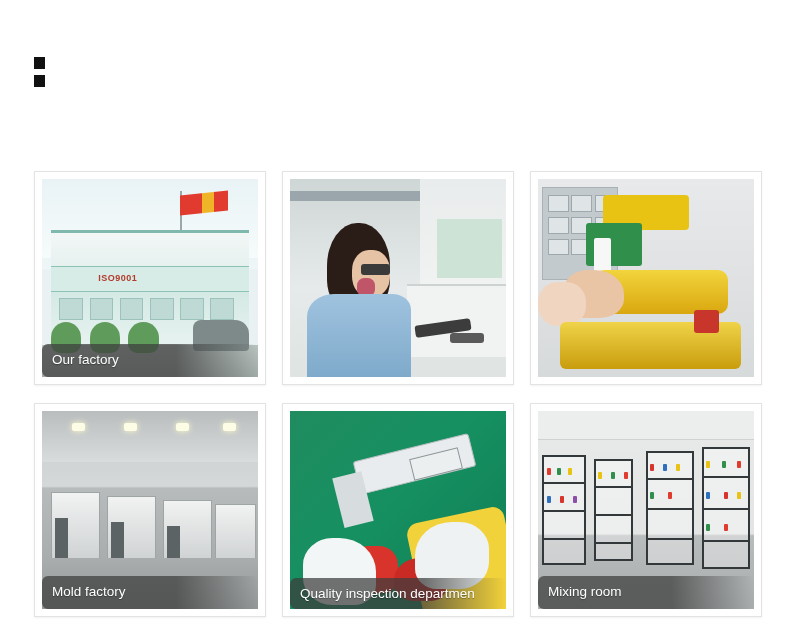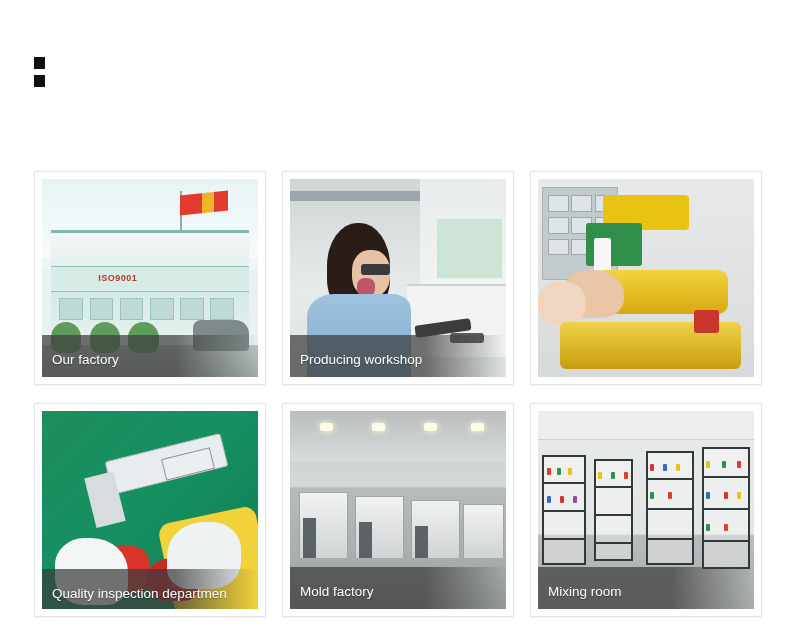--- a/index.html
+++ b/index.html
@@ -77,26 +77,27 @@
     height: 100%;
     overflow: hidden;
     background: #cfd3d6;
   }
   .caption {
     position: absolute;
     left: 0;
     bottom: 0;
     width: 100%;
     box-sizing: border-box;
-    padding: 16px 10px 9px 10px;
+    padding: 7px 10px 9px 10px;
     color: #ffffff;
     font-size: 13.5px;
     line-height: 17px;
     background: linear-gradient(to right, rgba(60,60,60,0.72) 0%, rgba(60,60,60,0.72) 62%, rgba(60,60,60,0.0) 100%);
     text-shadow: 0 1px 1px rgba(0,0,0,0.35);
+    border-radius: 6px;
   }
   .caption.two-line { padding-bottom: 7px; }
 
   
   .ph-factory {
     position: absolute; inset: 0;
     background:
       linear-gradient(to bottom, #dfeef0 0%, #eef6f7 45%, #e9f1f2 46%, #e9f1f2 100%);
   }
   .ph-factory .sky { position:absolute; left:0; top:0; width:100%; height:40%; background: linear-gradient(to bottom,#e9f3f5,#f6fbfb); }
@@ -233,21 +234,20 @@
           <div class="person">
             <div class="hair"></div>
             <div class="face"></div>
             <div class="glasses"></div>
             <div class="pink"></div>
             <div class="body"></div>
           </div>
           <div class="tool"></div>
           <div class="tool2"></div>
         </div>
-        <div class="caption">Producing workshop</div>
       </div>
     </div>
 
     <div class="card">
       <div class="card-inner">
         <div class="ph-mixing">
           <div class="panel">
             <i style="left:6%;top:8%"></i>
               <i style="left:38%;top:8%"></i>
               <i style="left:70%;top:8%"></i>
@@ -265,52 +265,52 @@
           <div class="hand"></div>
           <div class="arm"></div>
           <div class="yellowBase"></div>
           <div class="redpart"></div>
         </div>
       </div>
     </div>
 
     <div class="card">
       <div class="card-inner">
-        <div class="ph-quality">
-          <div class="cloth"></div>
-          <div class="caliper"></div>
-          <div class="screen"></div>
-          <div class="jaw"></div>
-          <div class="red1"></div>
-          <div class="red2"></div>
-          <div class="glove1"></div>
-          <div class="glove2"></div>
-        </div>
-        <div class="caption two-line">Quality inspection departmen</div>
-      </div>
-    </div>
-
-    <div class="card">
-      <div class="card-inner">
         <div class="ph-mold">
           <div class="roof"></div>
           <div class="lamp" style="left:14%"></div>
           <div class="lamp" style="left:38%"></div>
           <div class="lamp" style="left:62%"></div>
           <div class="lamp" style="left:84%"></div>
           <div class="machine" style="left:4%;width:22%;height:34%"></div>
           <div class="mdark" style="left:6%;width:6%;height:22%"></div>
           <div class="machine" style="left:30%;width:22%;height:32%"></div>
           <div class="mdark" style="left:32%;width:6%;height:20%"></div>
           <div class="machine" style="left:56%;width:22%;height:30%"></div>
           <div class="mdark" style="left:58%;width:6%;height:18%"></div>
           <div class="machine" style="left:80%;width:18%;height:28%"></div>
           <div class="floor"></div>
         </div>
         <div class="caption">Mold factory</div>
+      </div>
+    </div>
+
+    <div class="card">
+      <div class="card-inner">
+        <div class="ph-quality">
+          <div class="cloth"></div>
+          <div class="caliper"></div>
+          <div class="screen"></div>
+          <div class="jaw"></div>
+          <div class="red1"></div>
+          <div class="red2"></div>
+          <div class="glove1"></div>
+          <div class="glove2"></div>
+        </div>
+        <div class="caption two-line">Quality inspection departmen</div>
       </div>
     </div>
 
     <div class="card">
       <div class="card-inner">
         <div class="ph-sample">
           <div class="ceiling"></div>
           <div class="shelf" style="left:2%;top:22%;width:20%;height:56%"></div>
           <div class="rowline" style="left:2%;top:36%;width:20%"></div>
           <div class="rowline" style="left:2%;top:50%;width:20%"></div>

